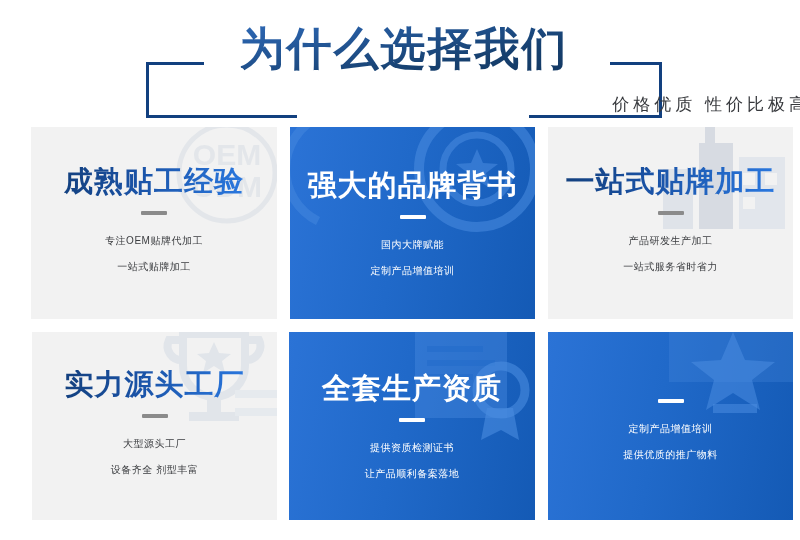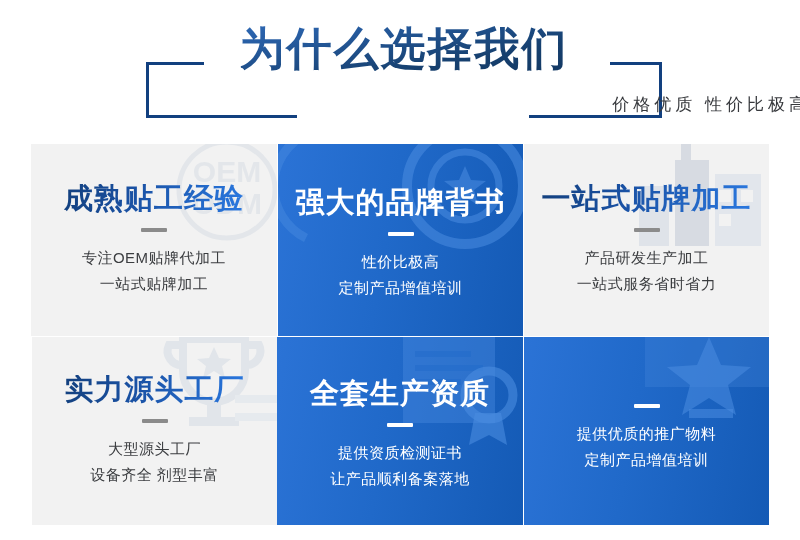--- a/index.html
+++ b/index.html
@@ -36,23 +36,23 @@
   }
   .sub-title{
     position:absolute;left:0;top:93px;width:800px;text-align:right;
     font-size:17px;color:#37393d;letter-spacing:4px;font-weight:normal;
     white-space:nowrap;
     padding-left:6px;
   }
 
   
   .grid{
-    position:absolute;left:31px;top:144px;width:738px;height:381px;
+    position:absolute;left:31px;top:127px;width:738px;height:381px;
     display:grid;grid-template-columns:246px 246px 246px;grid-template-rows:192px 189px;
-    gap:0;
+    gap:12px;
   }
   .cell{position:relative;overflow:hidden;display:flex;flex-direction:column;
         align-items:center;justify-content:center;box-sizing:border-box;}
   .cell.light{background:#f2f2f2;}
   .cell.blue{background:linear-gradient(100deg,#2b73d6 0%,#2069c9 45%,#145ab5 100%);}
   
   .cell.sep-l{border-left:1px solid #ffffff;}
   .cell.sep-t{border-top:1px solid #ffffff;}
 
   .wm{position:absolute;pointer-events:none;}
@@ -63,21 +63,21 @@
   .cell.light .c-title{
     background:linear-gradient(100deg,#13407e 0%,#1a52a5 40%,#2a78e0 100%);
     -webkit-background-clip:text;background-clip:text;
     color:transparent;-webkit-text-fill-color:transparent;
   }
   .cell.blue .c-title{color:#ffffff;margin-top:8px;}
   .c-dash{position:relative;z-index:2;width:26px;height:4px;margin:15px 0 13px;border-radius:1px;}
   .cell.light .c-dash{background:#8b8b8b;}
   .cell.blue .c-dash{background:#ffffff;}
   .c-line{
-    position:relative;z-index:2;font-size:15px;line-height:26px;letter-spacing:.5px;
+    position:relative;z-index:2;font-size:10px;line-height:26px;letter-spacing:.5px;
     white-space:nowrap;
   }
   .cell.light .c-line{color:#3b3d40;}
   .cell.blue .c-line{color:#ffffff;}
 </style>
 </head>
 <body>
 
 <div class="page">
 
@@ -111,21 +111,21 @@
       <svg class="wm" style="right:-14px;top:-24px;" width="160" height="150" viewBox="0 0 160 150">
         <circle cx="88" cy="66" r="58" fill="none" stroke="#4a8ce0" stroke-width="10" opacity=".55"></circle>
         <circle cx="88" cy="66" r="34" fill="none" stroke="#4a8ce0" stroke-width="7" opacity=".55"></circle>
         <path d="M88 46 L94 60 L109 61 L97 70 L101 85 L88 77 L75 85 L79 70 L67 61 L82 60 Z" fill="#4a8ce0" opacity=".55"></path>
       </svg>
       <svg class="wm" style="left:-30px;top:-10px;" width="70" height="110" viewBox="0 0 70 110">
         <path d="M58 0 A58 58 0 0 0 58 104" fill="none" stroke="#4a8ce0" stroke-width="9" opacity=".45"></path>
       </svg>
       <div class="c-title">强大的品牌背书</div>
       <div class="c-dash"></div>
-      <div class="c-line">性价比极高</div>
+      <div class="c-line">国内大牌赋能</div>
       <div class="c-line">定制产品增值培训</div>
     </div>
 
     <div class="cell light sep-l">
       <svg class="wm" style="right:-10px;top:-14px;" width="160" height="130" viewBox="0 0 160 130">
         <rect x="20" y="56" width="30" height="60" fill="#dfe3e9"></rect>
         <rect x="56" y="30" width="34" height="86" fill="#d7dbe2"></rect>
         <rect x="96" y="44" width="46" height="72" fill="#e2e6ec"></rect>
         <rect x="62" y="10" width="10" height="22" fill="#d7dbe2"></rect>
         <rect x="100" y="60" width="12" height="12" fill="#f2f2f2"></rect>
@@ -170,18 +170,18 @@
       <div class="c-line">让产品顺利备案落地</div>
     </div>
 
     <div class="cell blue sep-l sep-t">
       <svg class="wm" style="right:-6px;top:-6px;" width="130" height="110" viewBox="0 0 130 110">
         <rect x="0" y="0" width="130" height="56" fill="#4a8ce0" opacity=".28"></rect>
         <path d="M64 6 L76 34 L106 36 L83 54 L91 84 L64 67 L37 84 L45 54 L22 36 L52 34 Z" fill="#4a8ce0" opacity=".55"></path>
         <rect x="44" y="78" width="44" height="9" fill="#4a8ce0" opacity=".55"></rect>
       </svg>
       <div class="c-dash"></div>
+      <div class="c-line">定制产品增值培训</div>
       <div class="c-line">提供优质的推广物料</div>
-      <div class="c-line">定制产品增值培训</div>
     </div>
 
   </div>
 </div>
 
 </body></html>

